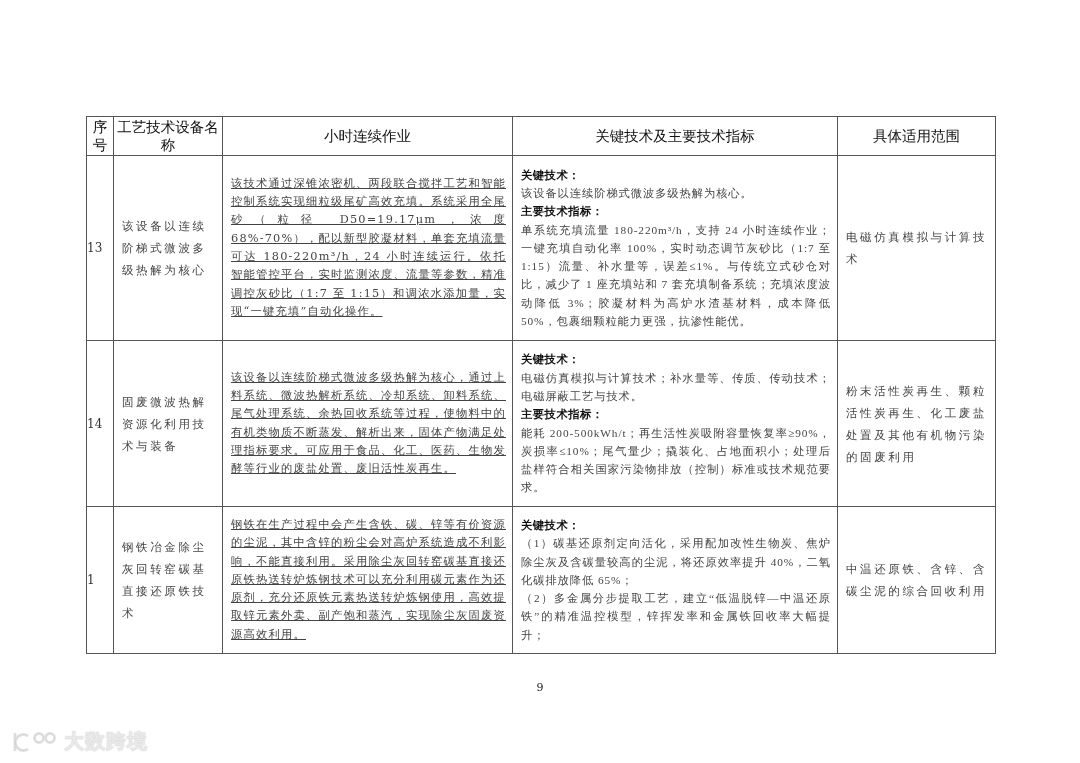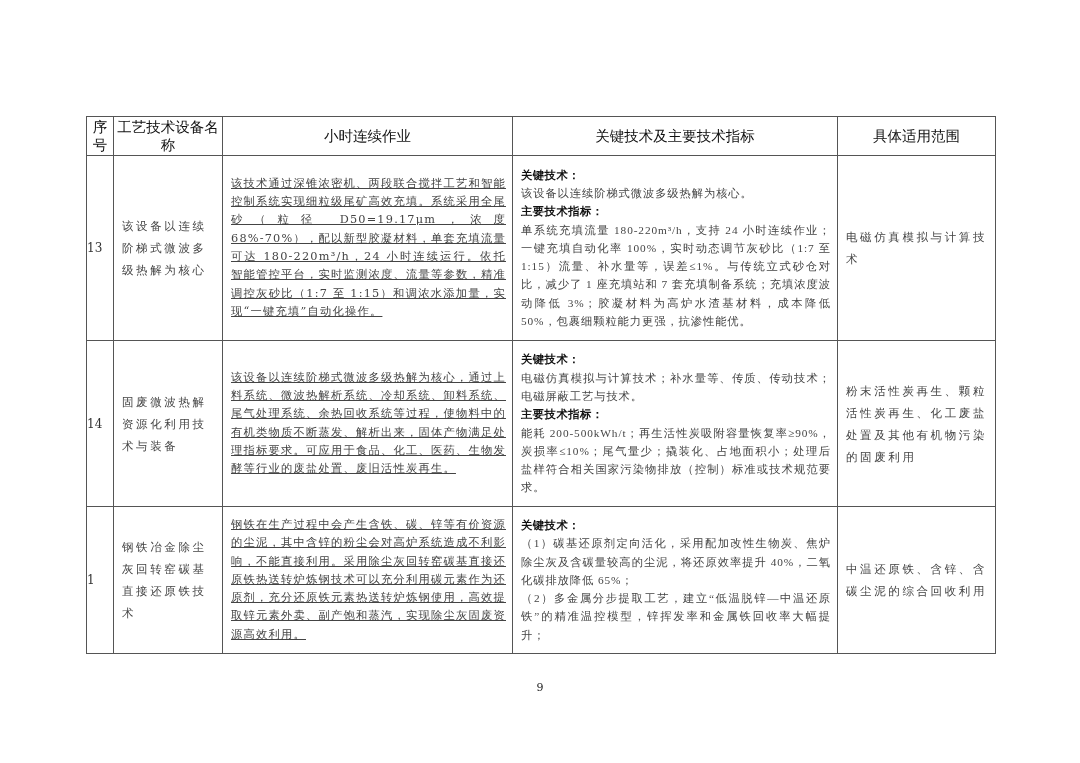--- a/index.html
+++ b/index.html
@@ -163,14 +163,33 @@
           <div>（1）碳基还原剂定向活化，采用配加改性生物炭、焦炉除尘灰及含碳量较高的尘泥，将还原效率提升 40%，二氧化碳排放降低 65%；</div>
           <div>（2）多金属分步提取工艺，建立“低温脱锌—中温还原铁”的精准温控模型，锌挥发率和金属铁回收率大幅提升；</div>
         </td>
         <td class="scope">中温还原铁、含锌、含碳尘泥的综合回收利用</td>
       </tr>
     </tbody>
   </table>
 
   <div class="page-number">9</div>
 
+  <div class="watermark">
+    <span>
+      <svg width="48" height="26" viewBox="0 0 48 26">
+        <g fill="none" stroke="#e4e4e4" stroke-width="3">
+          <path d="M5 4 L5 22"></path>
+          <path d="M18 7 A8 8 0 1 0 18 20"></path>
+          <circle cx="29" cy="9" r="4.5"></circle>
+          <circle cx="40" cy="9" r="4.5"></circle>
+        </g>
+        <g fill="none" stroke="#cfcfcf" stroke-width="0.8">
+          <path d="M5 4 L5 22"></path>
+          <path d="M18 7 A8 8 0 1 0 18 20"></path>
+          <circle cx="29" cy="9" r="4.5"></circle>
+          <circle cx="40" cy="9" r="4.5"></circle>
+        </g>
+      </svg>
+    </span>
+    <span>大数跨境</span>
+  </div>
 
 </div>
 
 </body></html>

